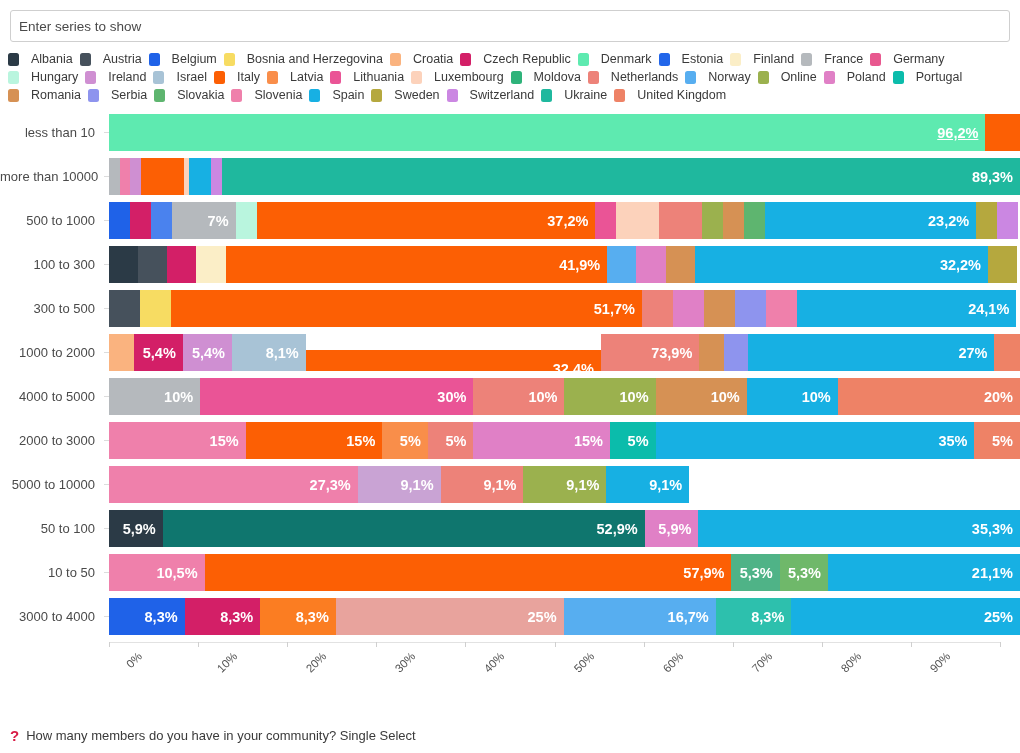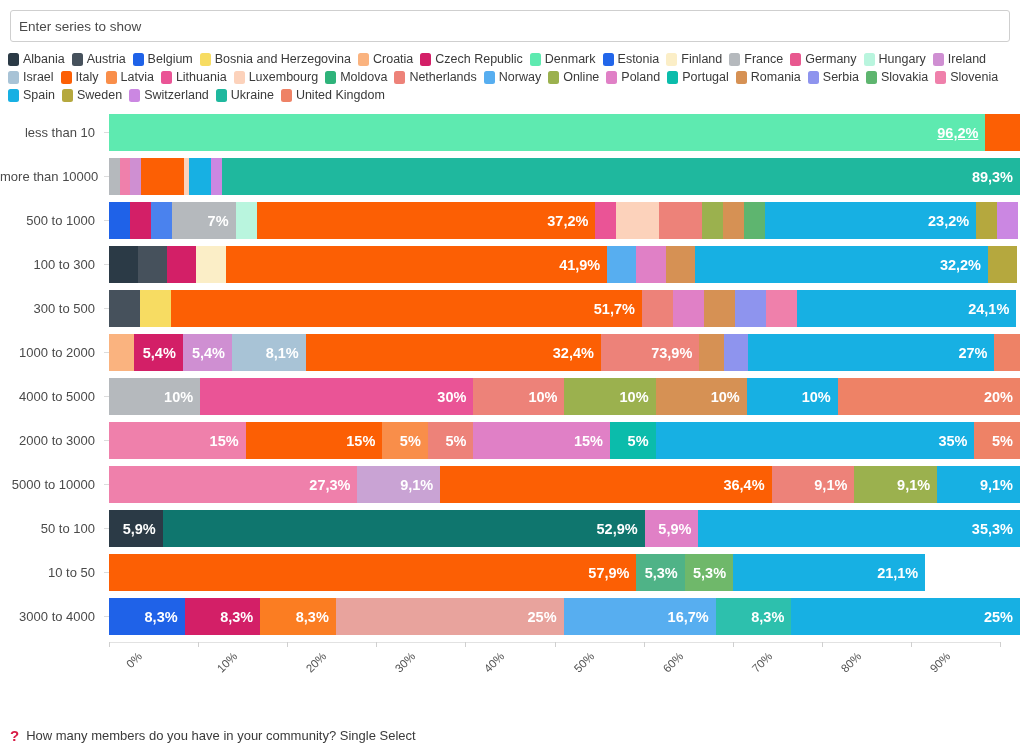--- a/index.html
+++ b/index.html
@@ -30,20 +30,21 @@
     margin: 8px 8px 0 8px;
     display: flex; flex-wrap: wrap;
     align-items: center;
     line-height: 18px;
   }
   .legend-item {
     display: inline-flex; align-items: center;
     margin: 0 7px 0 0; padding: 0;
     white-space: nowrap;
     cursor: pointer;
+    gap: 8px;
   }
   .legend-swatch {
     width: 11px; height: 13px; border-radius: 2.5px;
     margin-right: 4px; flex: 0 0 auto;
   }
   .legend-label { font-size: 12.5px; color: #3a3a3a; }
 
   
   .chart { position: relative; margin-top: 10px; padding-left: 0; }
   .plot-area { position: relative; width: 1020px; }
@@ -334,21 +335,21 @@
           </div>
         </div>
         <div class="row">
           <div class="row-label">1000 to 2000</div>
           <div class="tickmark"></div>
           <div class="bar">
             <div class="seg nolabel" title="Croatia " style="background: rgb(250, 179, 127); width: 2.7%;"></div>
             <div class="seg" title="Czech Republic 5,4%" style="background: rgb(211, 31, 103); width: 5.4%;">5,4%</div>
             <div class="seg" title="Ireland 5,4%" style="background: rgb(207, 143, 210); width: 5.4%;">5,4%</div>
             <div class="seg" title="Israel 8,1%" style="background: rgb(168, 195, 214); width: 8.1%;">8,1%</div>
-            <div class="seg" title="Italy 32,4%" style="background: rgb(252, 95, 4); width: 32.4%;">32,4%</div>
+            <div class="seg" title="Italy 32,4%" style="background: rgb(252, 95, 4); width: 32.4%; margin-top: 16px;">32,4%</div>
             <div class="seg" title="Netherlands 10,8%" style="background: rgb(237, 130, 121); width: 10.8%;">73,9%</div>
             <div class="seg nolabel" title="Romania " style="background: rgb(214, 145, 84); width: 2.7%;"></div>
             <div class="seg nolabel" title="Serbia " style="background: rgb(142, 148, 238); width: 2.7%;"></div>
             <div class="seg" title="Spain 27%" style="background: rgb(23, 176, 227); width: 27%;">27%</div>
             <div class="seg nolabel" title="United Kingdom " style="background: rgb(238, 130, 102); width: 2.8%;"></div>
           </div>
         </div>
         <div class="row">
           <div class="row-label">4000 to 5000</div>
           <div class="tickmark"></div>
@@ -375,40 +376,40 @@
             <div class="seg" title="Spain 35%" style="background: rgb(23, 176, 227); width: 35%;">35%</div>
             <div class="seg" title="United Kingdom 5%" style="background: rgb(238, 130, 102); width: 5%;">5%</div>
           </div>
         </div>
         <div class="row">
           <div class="row-label">5000 to 10000</div>
           <div class="tickmark"></div>
           <div class="bar">
             <div class="seg" title="Slovenia 27,3%" style="background: rgb(239, 128, 171); width: 27.3%;">27,3%</div>
             <div class="seg" title="Ireland 9,1%" style="background: rgb(201, 163, 212); width: 9.1%;">9,1%</div>
-            <div class="seg" title="Italy 36,4%" style="background: rgb(252, 95, 4); width: 36.4%;">36,4%</div>
             <div class="seg" title="Netherlands 9,1%" style="background: rgb(237, 130, 121); width: 9.1%;">9,1%</div>
             <div class="seg" title="Online 9,1%" style="background: rgb(155, 177, 78); width: 9.1%;">9,1%</div>
             <div class="seg" title="Spain 9,1%" style="background: rgb(23, 176, 227); width: 9.1%;">9,1%</div>
           </div>
         </div>
         <div class="row">
           <div class="row-label">50 to 100</div>
           <div class="tickmark"></div>
           <div class="bar">
             <div class="seg" title="Albania 5,9%" style="background: rgb(43, 58, 70); width: 5.9%;">5,9%</div>
             <div class="seg" title="Italy 52,9%" style="background: #0f766e; width: 52.9%;">52,9%</div>
             <div class="seg" title="Poland 5,9%" style="background: rgb(224, 128, 198); width: 5.9%;">5,9%</div>
             <div class="seg" title="Spain 35,3%" style="background: rgb(23, 176, 227); width: 35.3%;">35,3%</div>
           </div>
         </div>
         <div class="row">
           <div class="row-label">10 to 50</div>
           <div class="tickmark"></div>
           <div class="bar">
+            <div class="seg" title="Slovenia 10,5%" style="background: rgb(239, 128, 171); width: 10.5%;">10,5%</div>
             <div class="seg" title="Italy 57,9%" style="background: rgb(252, 95, 4); width: 57.9%;">57,9%</div>
             <div class="seg" title="Moldova 5,3%" style="background: rgb(79, 179, 135); width: 5.3%;">5,3%</div>
             <div class="seg" title="Slovakia 5,3%" style="background: rgb(111, 184, 106); width: 5.3%;">5,3%</div>
             <div class="seg" title="Spain 21,1%" style="background: rgb(23, 176, 227); width: 21.1%;">21,1%</div>
           </div>
         </div>
         <div class="row">
           <div class="row-label">3000 to 4000</div>
           <div class="tickmark"></div>
           <div class="bar">

